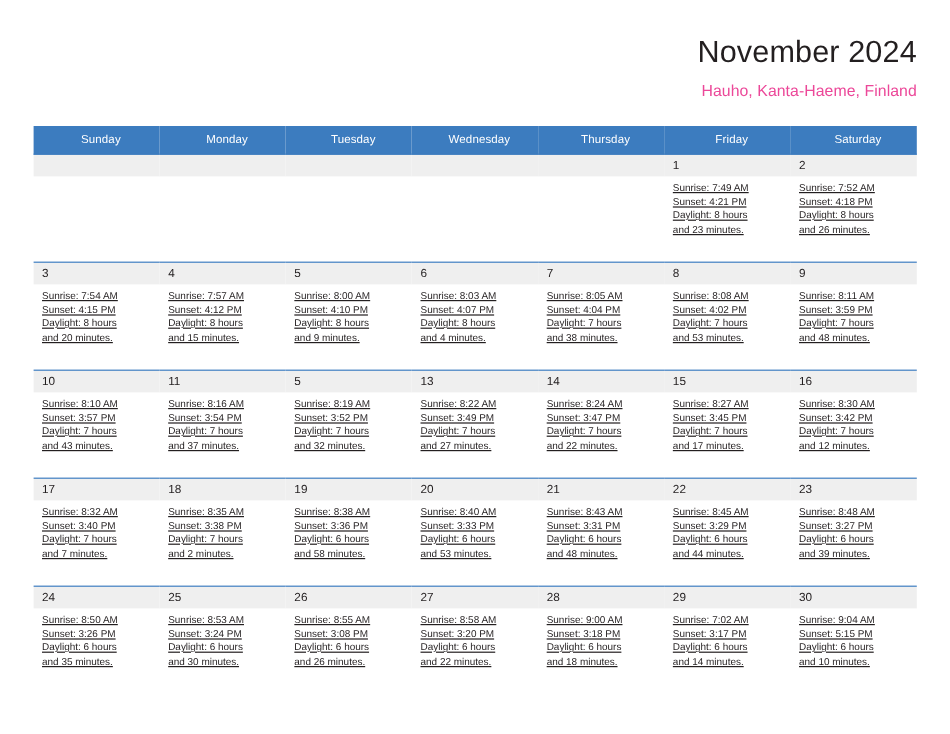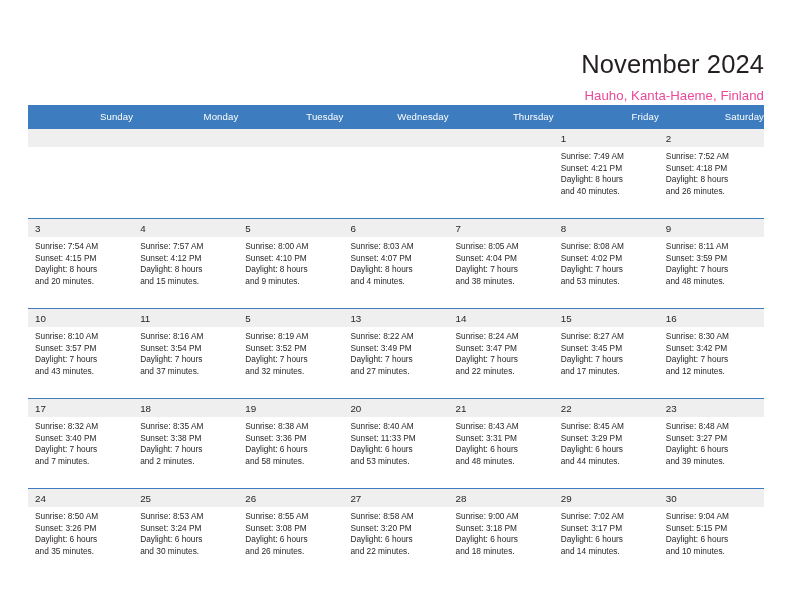--- a/index.html
+++ b/index.html
@@ -55,21 +55,20 @@
     font-size: 19.5px;
     color: #1a7dc4;
     letter-spacing: -0.1px;
     line-height: 22px;
   }
   .title-wrap {
     position: absolute;
     right: 0;
     top: 0;
     text-align: right;
-    margin-top: 20px;
   }
   .cal-title {
     font-size: 25.5px;
     color: #231f20;
     line-height: 32px;
     font-weight: normal;
     letter-spacing: 0.1px;
   }
   .cal-subtitle {
     font-size: 13.2px;
@@ -86,21 +85,21 @@
     top: 105px;
     width: 736px;
     border-collapse: collapse;
     table-layout: fixed;
   }
   .calendar th {
     background: #3c7cbf;
     color: #ffffff;
     font-size: 9.6px;
     font-weight: normal;
-    text-align: right;
+    text-align: center;
     padding: 6px 0 6px 7px;
     height: 20px;
     letter-spacing: 0.1px;
     margin-top: 38px;
   }
   .calendar td {
     vertical-align: top;
     padding: 0;
     width: 105.14px;
     border-top: 1.4px solid #3c7cbf;
@@ -115,20 +114,21 @@
     color: #231f20;
     line-height: 16px;
   }
   .daynum.empty { color: transparent; }
 
   .cell-body {
     padding: 4px 6px 0 7px;
     font-size: 8.3px;
     line-height: 11.6px;
     color: #231f20;
+    text-decoration: underline;
   }
   .cell-body div { white-space: nowrap; }
 </style>
 </head>
 <body>
 
 <div class="page">
 
   <div class="topbar">
 
@@ -168,21 +168,21 @@
           </td>
           <td>
             <div class="daynum empty"></div>
           </td>
           <td>
             <div class="daynum">1</div>
             <div class="cell-body">
               <div>Sunrise: 7:49 AM</div>
               <div>Sunset: 4:21 PM</div>
               <div>Daylight: 8 hours</div>
-              <div>and 40 minutes.</div>
+              <div>and 23 minutes.</div>
             </div>
           </td>
           <td>
             <div class="daynum">2</div>
             <div class="cell-body">
               <div>Sunrise: 7:52 AM</div>
               <div>Sunset: 4:18 PM</div>
               <div>Daylight: 8 hours</div>
               <div>and 26 minutes.</div>
             </div>
@@ -343,21 +343,21 @@
               <div>Sunrise: 8:38 AM</div>
               <div>Sunset: 3:36 PM</div>
               <div>Daylight: 6 hours</div>
               <div>and 58 minutes.</div>
             </div>
           </td>
           <td>
             <div class="daynum">20</div>
             <div class="cell-body">
               <div>Sunrise: 8:40 AM</div>
-              <div>Sunset: 11:33 PM</div>
+              <div>Sunset: 3:33 PM</div>
               <div>Daylight: 6 hours</div>
               <div>and 53 minutes.</div>
             </div>
           </td>
           <td>
             <div class="daynum">21</div>
             <div class="cell-body">
               <div>Sunrise: 8:43 AM</div>
               <div>Sunset: 3:31 PM</div>
               <div>Daylight: 6 hours</div>

